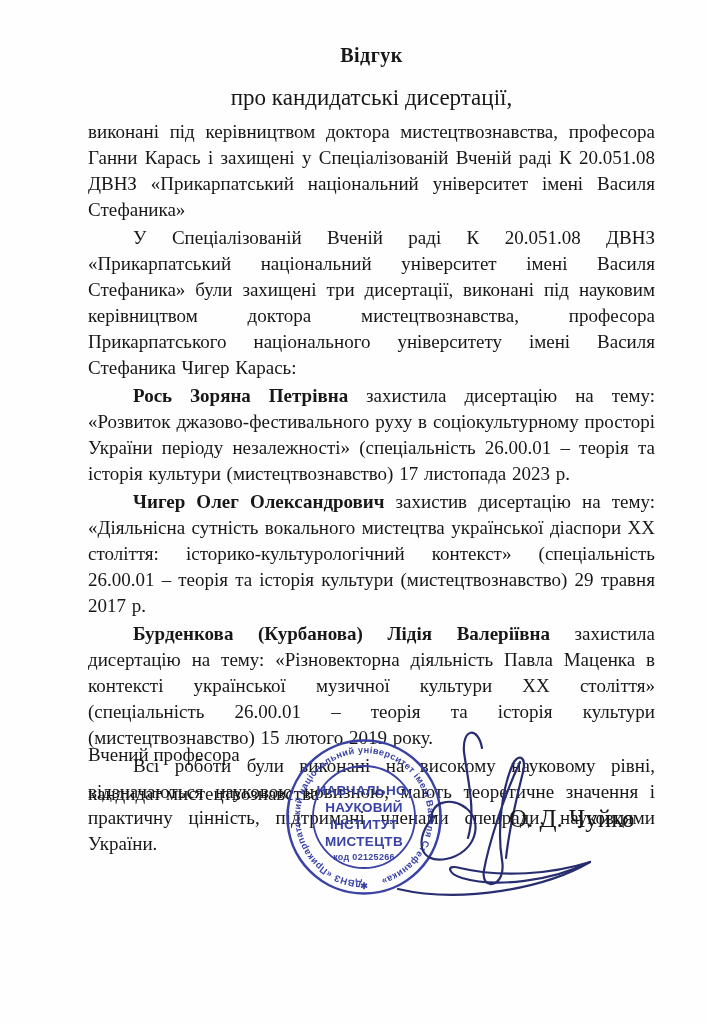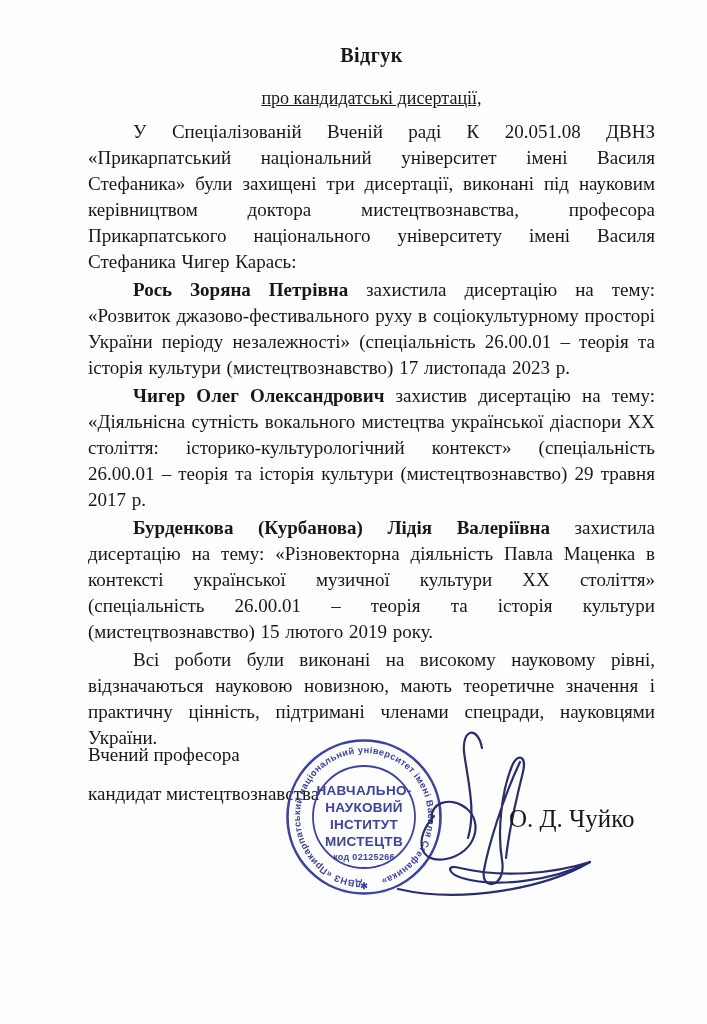--- a/index.html
+++ b/index.html
@@ -11,23 +11,22 @@
     color:#171717;
     box-sizing:border-box;
     padding:44px 52px 0 88px;
     overflow:hidden;
   }
   .doc-title {
     font-size:20px; font-weight:bold; text-align:center;
     margin:0 0 18px 0; letter-spacing:0.5px;
   }
   .doc-subtitle {
-    font-size:18px; text-align:center; line-height:26px;
+    font-size:23px; text-align:center; line-height:26px;
     margin:0 0 8px 0;
-    text-decoration:underline;
   }
   .para {
     font-size:19px; line-height:26px; text-align:justify;
     margin:0 0 2px 0; text-indent:45px;
     word-spacing:1px;
   }
   .para.noindent { text-indent:0; }
   .para b { font-weight:bold; }
   .sign-block {
     position:absolute; left:88px; top:742px;
@@ -44,20 +43,21 @@
   .stamp-rim-text { font-family:"Liberation Sans", sans-serif; font-weight:bold; }
 </style>
 </head>
 <body>
 
 <div class="page">
 
   <h1 class="doc-title">Відгук</h1>
   <div class="doc-subtitle">про кандидатські дисертації,</div>
 
+  <p class="para noindent"><span>виконані під керівництвом доктора мистецтвознавства, професора Ганни Карась і захищені у Спеціалізованій Вченій раді К 20.051.08 ДВНЗ «Прикарпатський національний університет імені Василя Стефаника»</span></p>
 
   <p class="para"><span>У Спеціалізованій Вченій раді К 20.051.08 ДВНЗ «Прикарпатський національний університет імені Василя Стефаника» були захищені три дисертації, виконані під науковим керівництвом доктора мистецтвознавства, професора Прикарпатського національного університету імені Василя Стефаника Чигер Карась:</span></p>
 
   <p class="para"><b>Рось Зоряна Петрівна</b> <span>захистила дисертацію на тему: «Розвиток джазово-фестивального руху в соціокультурному просторі України періоду незалежності» (спеціальність 26.00.01 – теорія та історія культури (мистецтвознавство) 17 листопада 2023 р.</span></p>
 
   <p class="para"><b>Чигер Олег Олександрович</b> <span>захистив дисертацію на тему: «Діяльнісна сутність вокального мистецтва української діаспори ХХ століття: історико-культурологічний контекст» (спеціальність 26.00.01 – теорія та історія культури (мистецтвознавство) 29 травня 2017 р.</span></p>
 
   <p class="para"><b>Бурденкова (Курбанова) Лідія Валеріївна</b> <span>захистила дисертацію на тему: «Різновекторна діяльність Павла Маценка в контексті української музичної культури ХХ століття» (спеціальність 26.00.01 – теорія та історія культури (мистецтвознавство) 15 лютого 2019 року.</span></p>
 
   <p class="para"><span>Всі роботи були виконані на високому науковому рівні, відзначаються науковою новизною, мають теоретичне значення і практичну цінність, підтримані членами спецради, науковцями України.</span></p>

